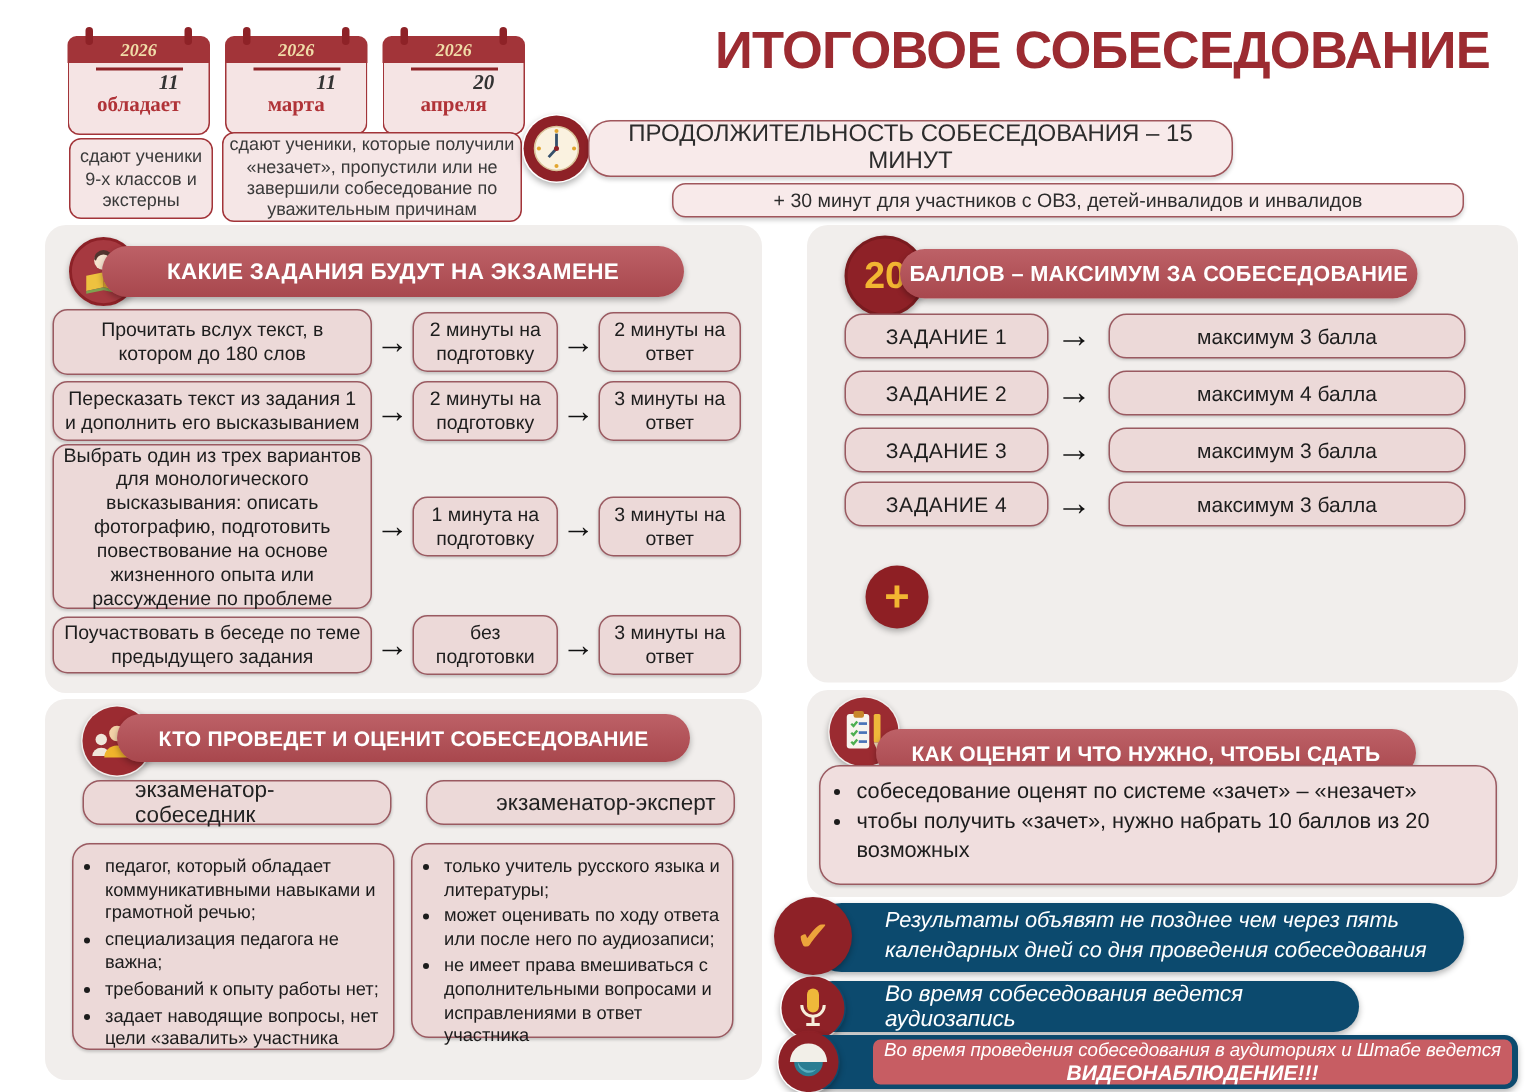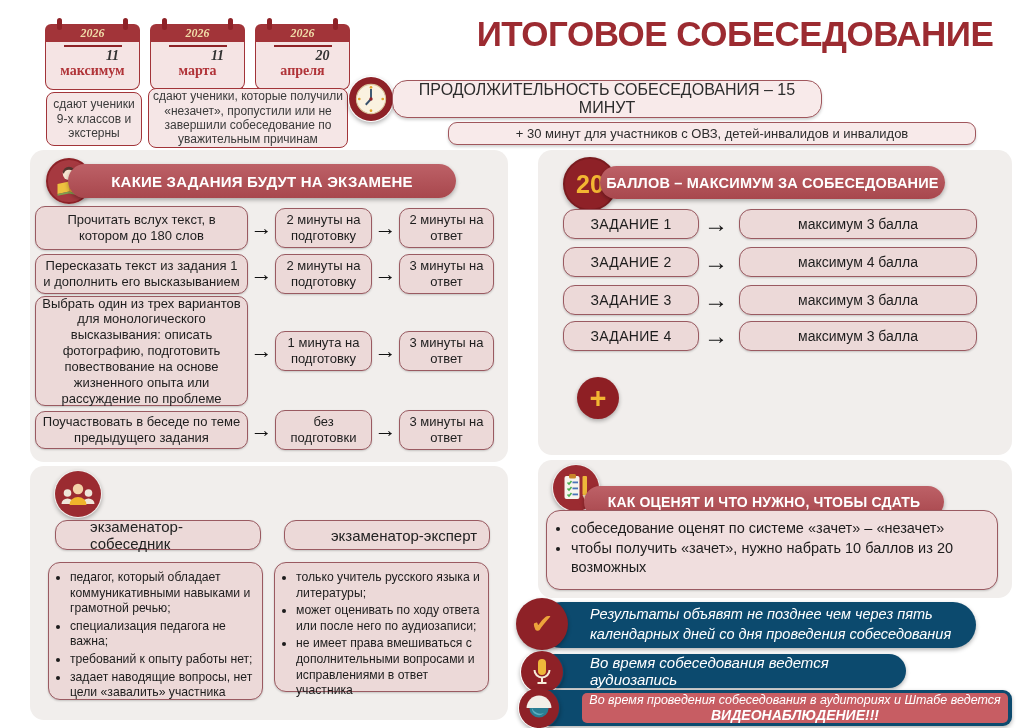--- a/index.html
+++ b/index.html
@@ -133,21 +133,21 @@
   <div class="calendars">
     <div class="calendar">
       <div class="cal-ring l"></div>
       <div class="cal-ring r"></div>
       <div class="cal-top">
         <span class="cal-year">2026</span>
       </div>
       <div class="cal-body">
         <div class="cal-line"></div>
         <div class="cal-day">11</div>
-        <div class="cal-month">максимум</div>
+        <div class="cal-month">обладает</div>
       </div>
     </div>
     <div class="calendar">
       <div class="cal-ring l"></div>
       <div class="cal-ring r"></div>
       <div class="cal-top">
         <span class="cal-year">2026</span>
       </div>
       <div class="cal-body">
         <div class="cal-line"></div>
@@ -263,20 +263,21 @@
     <svg width="48" height="48" viewBox="0 0 48 48">
       <circle cx="24" cy="24" r="23" fill="#9b2b31"></circle>
       <circle cx="13.5" cy="23" r="3.8" fill="#efe6da"></circle>
         <path d="M7.5,34 a6,5.5 0 0 1 12,0 z" fill="#efe6da"></path>
       <circle cx="34.5" cy="23" r="3.8" fill="#efe6da"></circle>
         <path d="M28.5,34 a6,5.5 0 0 1 12,0 z" fill="#efe6da"></path>
       <circle cx="24" cy="19" r="5.2" fill="#f3d2a8"></circle>
         <path d="M15.5,35 a8.5,8 0 0 1 17,0 z" fill="#f0b42c"></path>
     </svg>
   </div>
+  <div class="hdr" id="examiners-hdr">КТО ПРОВЕДЕТ И ОЦЕНИТ СОБЕСЕДОВАНИЕ</div>
 
   <div class="ebox pink" id="ebox-left">экзаменатор-собеседник</div>
   <div class="ebox pink" id="ebox-right">экзаменатор-эксперт</div>
 
   <div class="blist pink" id="blist-left">
     <ul>
       <li>педагог, который обладает коммуникативными навыками и грамотной речью;</li>
       <li>специализация педагога не важна;</li>
       <li>требований к опыту работы нет;</li>
       <li>задает наводящие вопросы, нет цели «завалить» участника</li>

